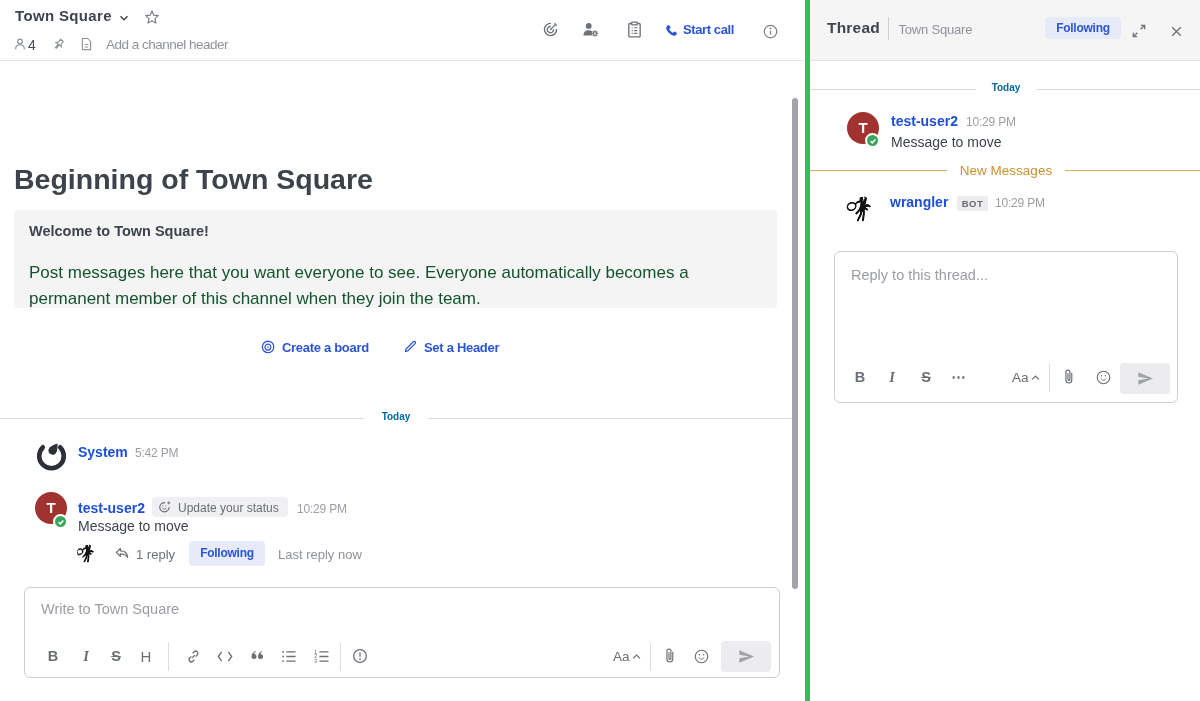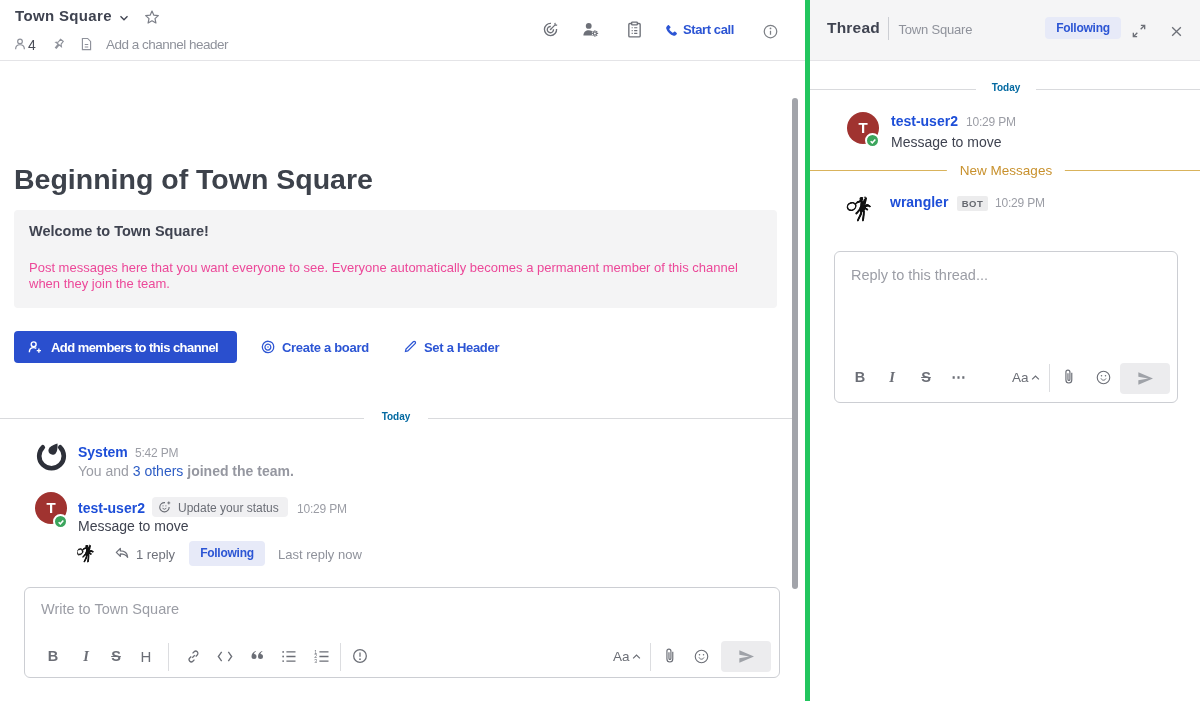--- a/index.html
+++ b/index.html
@@ -108,30 +108,22 @@
     <svg class="abs" style="left:763px;top:24px" width="15" height="15" viewBox="0 0 24 24" fill="none" stroke="#7d8086" stroke-width="2">
         <circle cx="12" cy="12" r="10"></circle>
         <path d="M12 10.8 L12 17.2"></path>
         <circle cx="12" cy="7" r="1.4" fill="#7d8086" stroke="none"></circle>
       </svg>
   </div>
 
   <span class="abs" style="left:14px;top:163px;font-size:28.5px;font-weight:700;color:#3d424b;line-height:32px;letter-spacing:0px">Beginning of Town Square</span>
   <div class="abs" style="left:14px;top:210px;width:763px;height:98px;background:#f4f4f5;border-radius:4px;"></div>
   <span class="abs" style="left:29px;top:223px;font-size:14.5px;font-weight:700;color:#3f4350">Welcome to Town Square!</span>
-  <div class="abs" style="left:29px;top:260px;width:725px;font-size:13px;color:#ec4899;line-height:16px">Post messages here that you want everyone to see. Everyone automatically becomes a permanent member of this channel when they join the team.</div>
-
-  <div class="abs" style="left:14px;top:331px;height:32px;width:223px;background:#2a4fce;border-radius:4px;color:#fff;">
-    <svg class="abs" style="left:13px;top:8px" width="16" height="16" viewBox="0 0 24 24" fill="none" stroke="#fff" stroke-width="2.1">
-        <circle cx="10" cy="8" r="3.7"></circle>
-        <path d="M3.5 20 C3.5 15.2 6.5 13 10 13 C11.5 13 12.9 13.4 14 14.1"></path>
-        <path d="M17.8 14.3 L17.8 20.7 M14.6 17.5 L21 17.5"></path>
-      </svg>
-    <span class="abs" style="left:37px;top:9px;font-size:13px;font-weight:600;letter-spacing:-0.55px">Add members to this channel</span>
-  </div>
+  <div class="abs" style="left:29px;top:260px;width:725px;font-size:17px;color:#14532d;line-height:26px">Post messages here that you want everyone to see. Everyone automatically becomes a permanent member of this channel when they join the team.</div>
+
   <svg class="abs" style="left:260px;top:339px" width="16" height="16" viewBox="0 0 24 24" fill="none" stroke="#2c55d4" stroke-width="1.9">
       <path d="M12.7 3.4 A8.6 8.6 0 1 0 20.6 11.3 A8.6 8.6 0 0 0 12.7 3.4 M12.4 7.8 A4.4 4.4 0 1 0 16.2 11.6 A4.4 4.4 0 0 0 12.4 7.8"></path>
       <circle cx="12" cy="12" r="1.1" fill="#2c55d4" stroke="none"></circle>
     </svg>
   <span class="abs" style="left:282px;top:340px;font-size:13px;font-weight:600;color:#2c55d4;letter-spacing:-0.3px">Create a board</span>
   <svg class="abs" style="left:403px;top:339px" width="15" height="15" viewBox="0 0 24 24" fill="none" stroke="#2c55d4" stroke-width="2">
       <path d="M4 20 L4.8 16.2 L16.5 4.5 C17.3 3.7 18.6 3.7 19.4 4.5 C20.2 5.3 20.2 6.6 19.4 7.4 L7.7 19.1 Z"></path>
     </svg>
   <span class="abs" style="left:424px;top:340px;font-size:13px;font-weight:600;color:#2c55d4;letter-spacing:-0.3px">Set a Header</span>
 
@@ -140,21 +132,20 @@
     <div class="line" style="left:428px;top:418px;width:364px"></div>
     <div class="lbl" style="left:396px;top:411px">Today</div>
   </div>
 
   <svg class="abs" style="left:35px;top:439px" width="33" height="33" viewBox="0 0 33 33">
     <path d="M25.2 8.3 A 12.3 12.3 0 1 1 7.8 8.3" fill="none" stroke="#2d3039" stroke-width="4.6" stroke-linecap="round"></path>
     <path d="M22.5 4.5 C 22.8 8.5 22.3 12.3 20.8 14.2 C 19.2 16.1 16.4 16.2 14.7 14.6 C 13.0 12.9 13.0 10.2 14.7 8.5 C 16.4 6.8 19.3 5.6 22.5 4.5 Z" fill="#2d3039"></path>
   </svg>
   <span class="abs msg-name" style="left:78px;top:444px">System</span>
   <span class="abs msg-time" style="left:135px;top:446px">5:42 PM</span>
-  <span class="abs" style="left:78px;top:463px;font-size:14px;color:#9b9da5">You and <span style="color:#2c5cc5">3 others</span> <span style="font-weight:600;color:#9597a0">joined the team</span><span style="font-weight:600;color:#9597a0">.</span></span>
 
   <div class="abs" style="left:35px;top:492px;width:32px;height:32px;border-radius:50%;background:#a03330;color:#fff;text-align:center;line-height:32px;font-size:15px;font-weight:700">T</div>
   <div class="abs" style="left:53px;top:514px;width:15px;height:15px;border-radius:50%;background:#3ba55c;border:2px solid #fff;">
     <svg style="position:absolute;left:1.5px;top:1.5px" width="8" height="8" viewBox="0 0 24 24" fill="none" stroke="#fff" stroke-width="4.5">
         <path d="M5 12.5 L10 17.5 L19 7.5"></path>
       </svg>
   </div>
   <span class="abs msg-name" style="left:78px;top:500px">test-user2</span>
   <div class="abs" style="left:152px;top:497px;width:136px;height:20px;background:#f0f0f2;border-radius:4px;"></div>
   <svg class="abs" style="left:158px;top:500px" width="14" height="14" viewBox="0 0 24 24" fill="none" stroke="#6a6d75" stroke-width="1.9">

